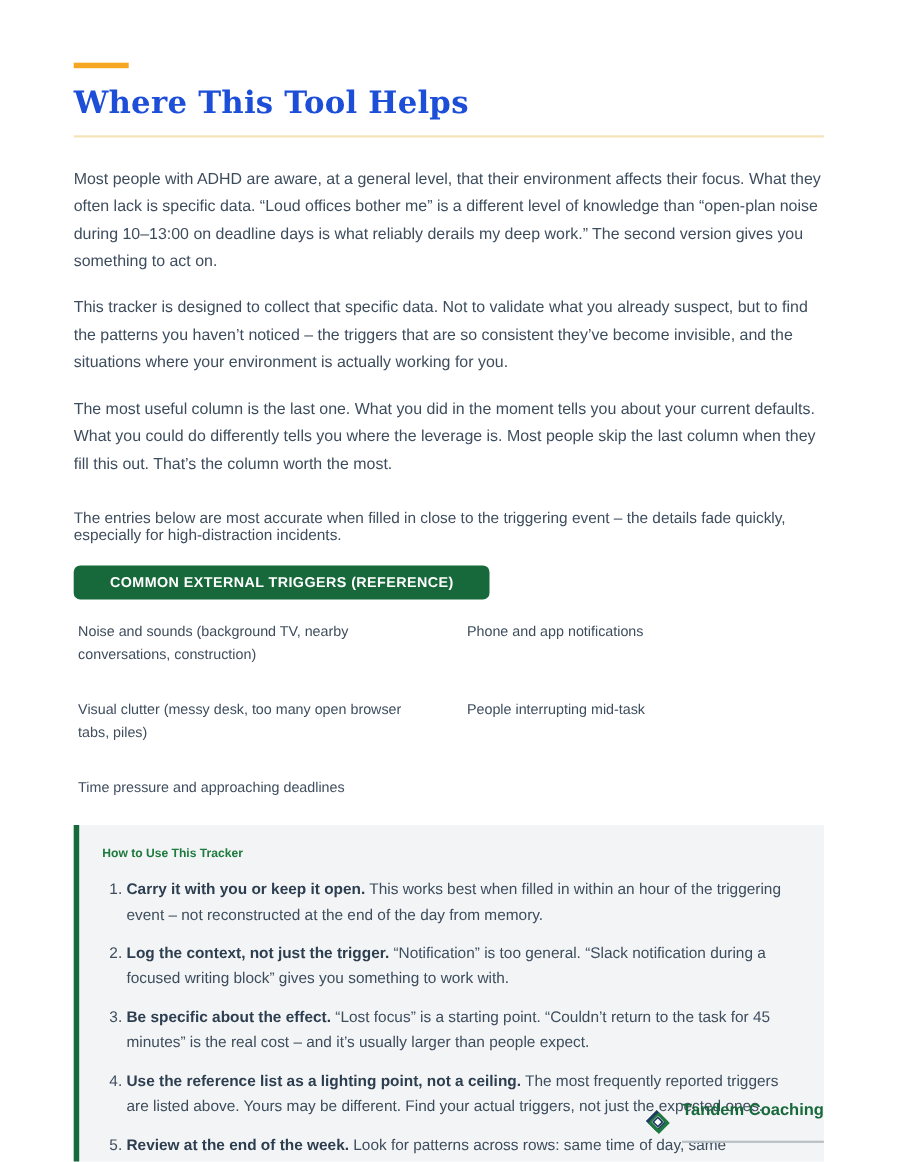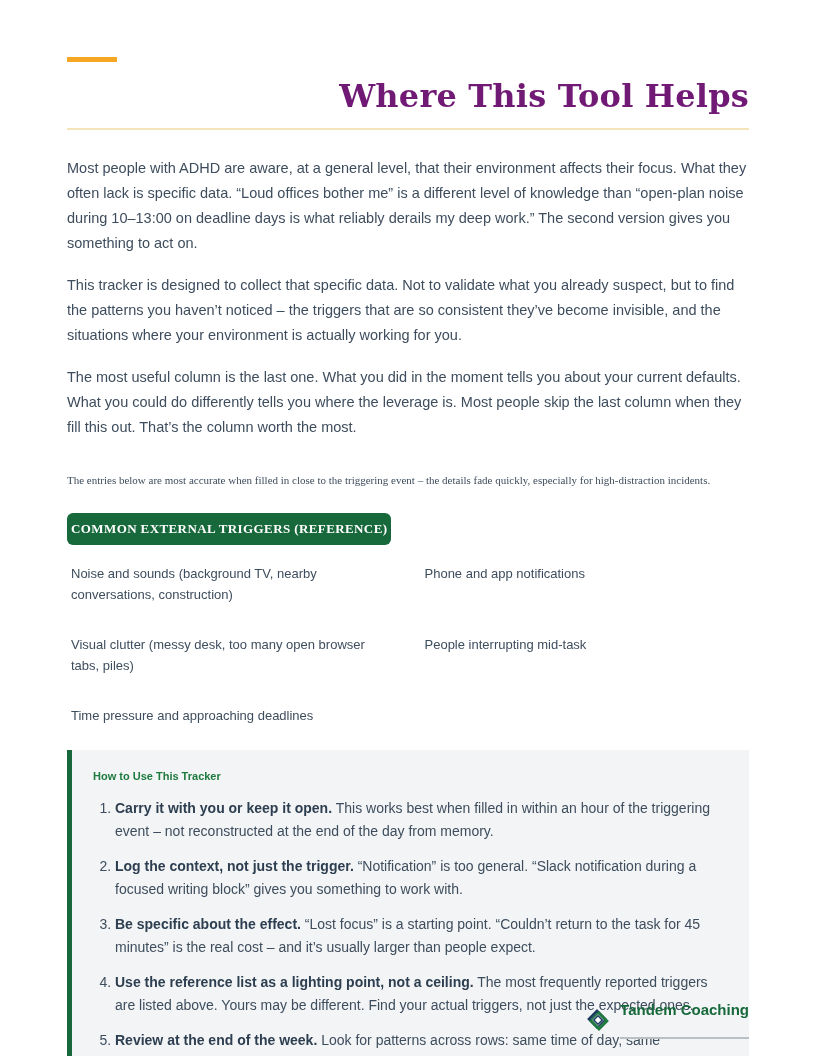--- a/index.html
+++ b/index.html
@@ -18,51 +18,48 @@
     background: #f5a623;
     margin-bottom: 15px;
   }
   .page-header {
     border-bottom: 2px solid #f5e3ba;
     padding-bottom: 13px;
     margin-bottom: 26px;
   }
   h1.page-title {
     font-family: "DejaVu Serif", "Liberation Serif", serif;
-    font-size: 32px;
+    font-size: 28px;
     font-weight: 700;
-    color: #701a75;
+    color: #1d4ed8;
     letter-spacing: 0.2px;
-    text-align: right;
   }
 
   p.body-para {
     font-size: 14.5px;
     line-height: 25px;
     margin-bottom: 17px;
   }
   p.note-para {
-    font-size: 11px;
-    line-height: 26px;
+    font-size: 14px;
+    line-height: 16px;
     margin-top: 27px;
     margin-bottom: 0;
-    font-family: Liberation Serif, serif;
   }
 
   .ref-badge {
     display: inline-block;
     margin-top: 20px;
     background: #17693b;
     color: #ffffff;
     font-size: 13px;
     font-weight: 700;
     letter-spacing: 0.4px;
-    padding: 8px 4px;
+    padding: 8px 33px;
     border-radius: 6px;
-    font-family: Liberation Serif, serif;
   }
 
   .trigger-grid {
     margin-top: 18px;
     display: grid;
     grid-template-columns: 1fr 1fr;
     column-gap: 18px;
     row-gap: 15px;
     font-size: 13px;
     line-height: 21px;

